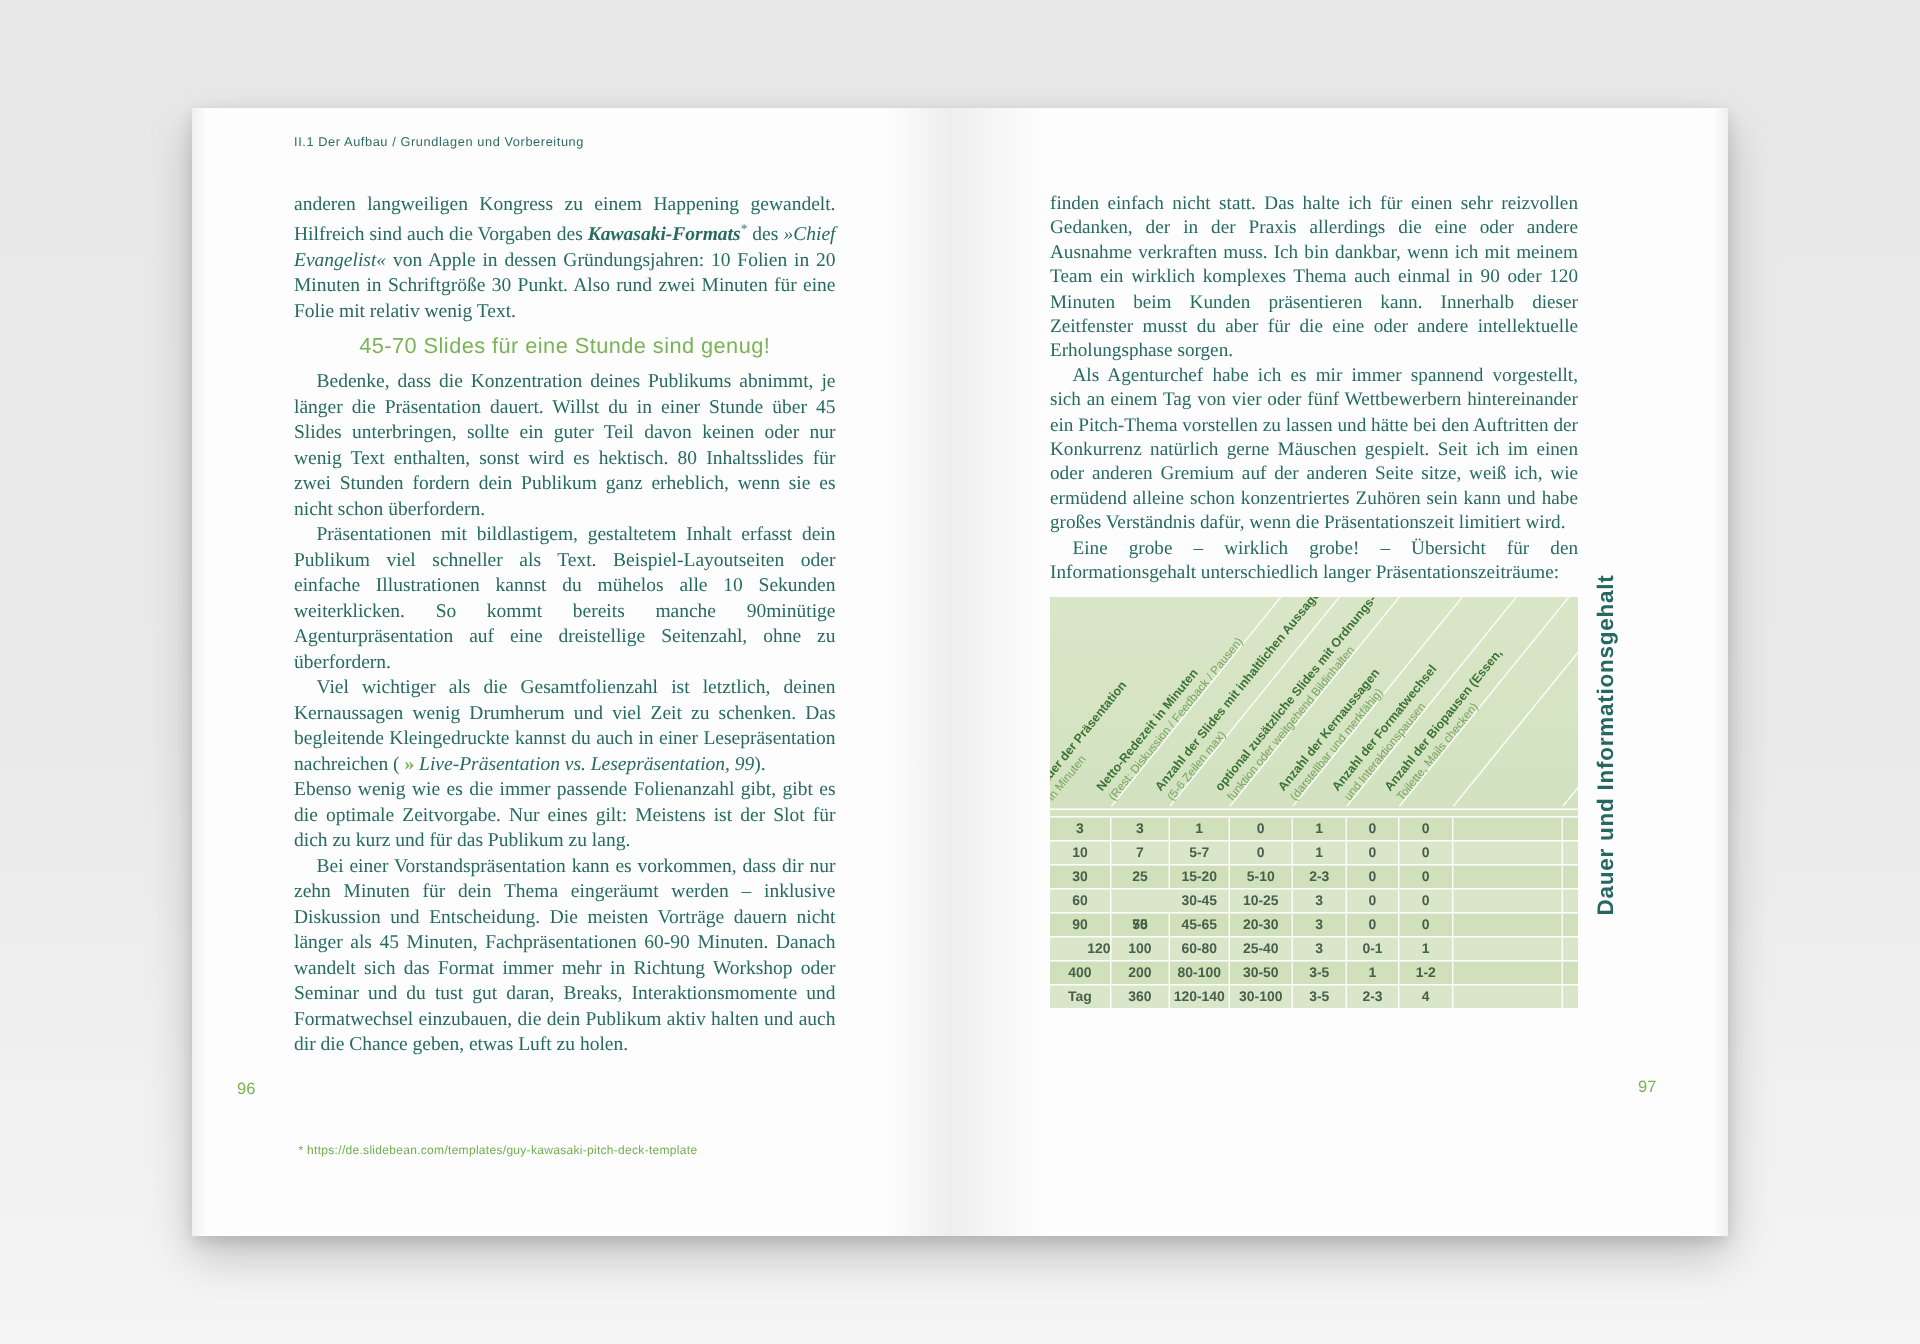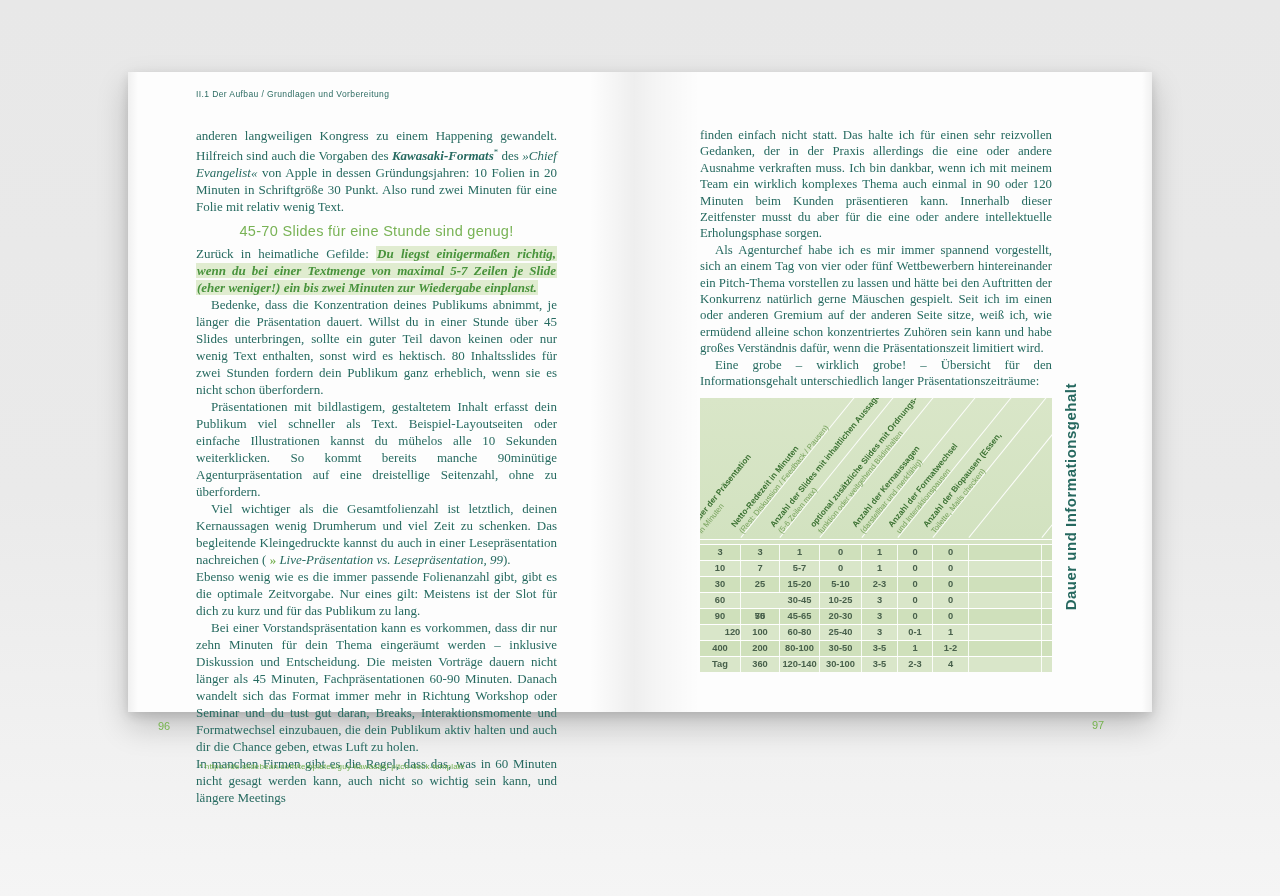--- a/index.html
+++ b/index.html
@@ -1,19 +1,19 @@
 <!DOCTYPE html>
 <html><head>
 <meta charset="utf-8">
 <style>
   html,body{margin:0;padding:0;}
   .stage{position:relative;width:1280px;height:896px;overflow:hidden;
          background:linear-gradient(180deg,#e8e8e8 0%,#eaeaea 55%,#f5f5f5 100%);
          font-family:"Liberation Serif",serif;}
-  .book{position:absolute;left:128px;top:72px;width:1024px;height:640px;background:#fdfdfd;
+  .book{position:absolute;left:128px;top:72px;width:1024px;height:752px;background:#fdfdfd;
         box-shadow:0 14px 30px rgba(0,0,0,0.20), 0 4px 10px rgba(0,0,0,0.12);}
   .gutter{position:absolute;left:462px;top:0;width:110px;height:100%;pointer-events:none;
         background:linear-gradient(90deg,rgba(0,0,0,0) 0%,rgba(0,0,0,0.06) 40%,rgba(0,0,0,0.035) 58%,rgba(0,0,0,0) 100%);}
   .page-edge-l{position:absolute;left:0;top:0;width:10px;height:100%;pointer-events:none;
         background:linear-gradient(90deg,rgba(0,0,0,0.05),rgba(0,0,0,0));}
   .page-edge-r{position:absolute;right:0;top:0;width:10px;height:100%;pointer-events:none;
         background:linear-gradient(270deg,rgba(0,0,0,0.05),rgba(0,0,0,0));}
 
   .running-head{position:absolute;left:68px;top:17px;font-family:"Liberation Sans",sans-serif;
         font-size:8.5px;letter-spacing:.4px;color:#2c6b62;}
@@ -75,27 +75,25 @@
   <div class="book">
     <div class="page-edge-l"></div>
     <div class="page-edge-r"></div>
     <div class="gutter"></div>
 
     <div class="running-head">II.1  Der Aufbau / Grundlagen und Vorbereitung</div>
 
     <div class="textcol textcol-left">
         <p><span>anderen langweiligen Kongress zu einem Happening gewandelt. Hilfreich sind auch die Vorgaben des </span><span class="seg-bi">Kawasaki-Formats</span><span class="seg-sup">*</span><span> des </span><span class="seg-i">»Chief Evangelist«</span><span> von Apple in dessen Gründungsjahren: 10 Folien in 20 Minuten in Schriftgröße 30 Punkt. Also rund zwei Minuten für eine Folie mit relativ wenig Text.</span></p>
         <h2>45-70 Slides für eine Stunde sind genug!</h2>
-        <p><span>Zurück in heimatliche Gefilde: </span><span class="seg-hl">Du liegst einigermaßen richtig, wenn du bei einer Textmenge von maximal 5-7 Zeilen je Slide (eher weniger!) ein bis zwei Minuten zur Wiedergabe einplanst.</span></p>
         <p class="indent"><span>Bedenke, dass die Konzentration deines Publikums abnimmt, je länger die Präsentation dauert. Willst du in einer Stunde über 45 Slides unterbringen, sollte ein guter Teil davon keinen oder nur wenig Text enthalten, sonst wird es hektisch. 80 Inhaltsslides für zwei Stunden fordern dein Publikum ganz erheblich, wenn sie es nicht schon überfordern.</span></p>
         <p class="indent"><span>Präsentationen mit bildlastigem, gestaltetem Inhalt erfasst dein Publikum viel schneller als Text. Beispiel-Layoutseiten oder einfache Illustrationen kannst du mühelos alle 10 Sekunden weiterklicken. So kommt bereits manche 90minütige Agenturpräsentation auf eine dreistellige Seitenzahl, ohne zu überfordern.</span></p>
         <p class="indent"><span>Viel wichtiger als die Gesamtfolienzahl ist letztlich, deinen Kernaussagen wenig Drumherum und viel Zeit zu schenken. Das begleitende Kleingedruckte kannst du auch in einer Lesepräsentation nachreichen ( </span><span class="seg-marker">»</span><span class="seg-i"> Live-Präsentation vs. Lesepräsentation, 99</span><span>).</span></p>
         <p><span>Ebenso wenig wie es die immer passende Folienanzahl gibt, gibt es die optimale Zeitvorgabe. Nur eines gilt: Meistens ist der Slot für dich zu kurz und für das Publikum zu lang.</span></p>
         <p class="indent"><span>Bei einer Vorstandspräsentation kann es vorkommen, dass dir nur zehn Minuten für dein Thema eingeräumt werden – inklusive Diskussion und Entscheidung. Die meisten Vorträge dauern nicht länger als 45 Minuten, Fachpräsentationen 60-90 Minuten. Danach wandelt sich das Format immer mehr in Richtung Workshop oder Seminar und du tust gut daran, Breaks, Interaktionsmomente und Formatwechsel einzubauen, die dein Publikum aktiv halten und auch dir die Chance geben, etwas Luft zu holen.</span></p>
-        <p><span>In manchen Firmen gibt es die Regel, dass das, was in 60 Minuten nicht gesagt werden kann, auch nicht so wichtig sein kann, und längere Meetings</span></p>
       </div>
 
     <div class="pagenum pagenum-left">96</div>
     <div class="footnote">* https://de.slidebean.com/templates/guy-kawasaki-pitch-deck-template</div>
 
     <div class="textcol textcol-right">
     <p><span>finden einfach nicht statt. Das halte ich für einen sehr reizvollen Gedanken, der in der Praxis allerdings die eine oder andere Ausnahme verkraften muss. Ich bin dankbar, wenn ich mit meinem Team ein wirklich komplexes Thema auch einmal in 90 oder 120 Minuten beim Kunden präsentieren kann. Innerhalb dieser Zeitfenster musst du aber für die eine oder andere intellektuelle Erholungsphase sorgen.</span></p>
         <p class="indent"><span>Als Agenturchef habe ich es mir immer spannend vorgestellt, sich an einem Tag von vier oder fünf Wettbewerbern hintereinander ein Pitch-Thema vorstellen zu lassen und hätte bei den Auftritten der Konkurrenz natürlich gerne Mäuschen gespielt. Seit ich im einen oder anderen Gremium auf der anderen Seite sitze, weiß ich, wie ermüdend alleine schon konzentriertes Zuhören sein kann und habe großes Verständnis dafür, wenn die Präsentationszeit limitiert wird.</span></p>
         <p class="indent"><span>Eine grobe – wirklich grobe! – Übersicht für den Informationsgehalt unterschiedlich langer Präsentationszeiträume:</span></p>
         <div class="tbl">

